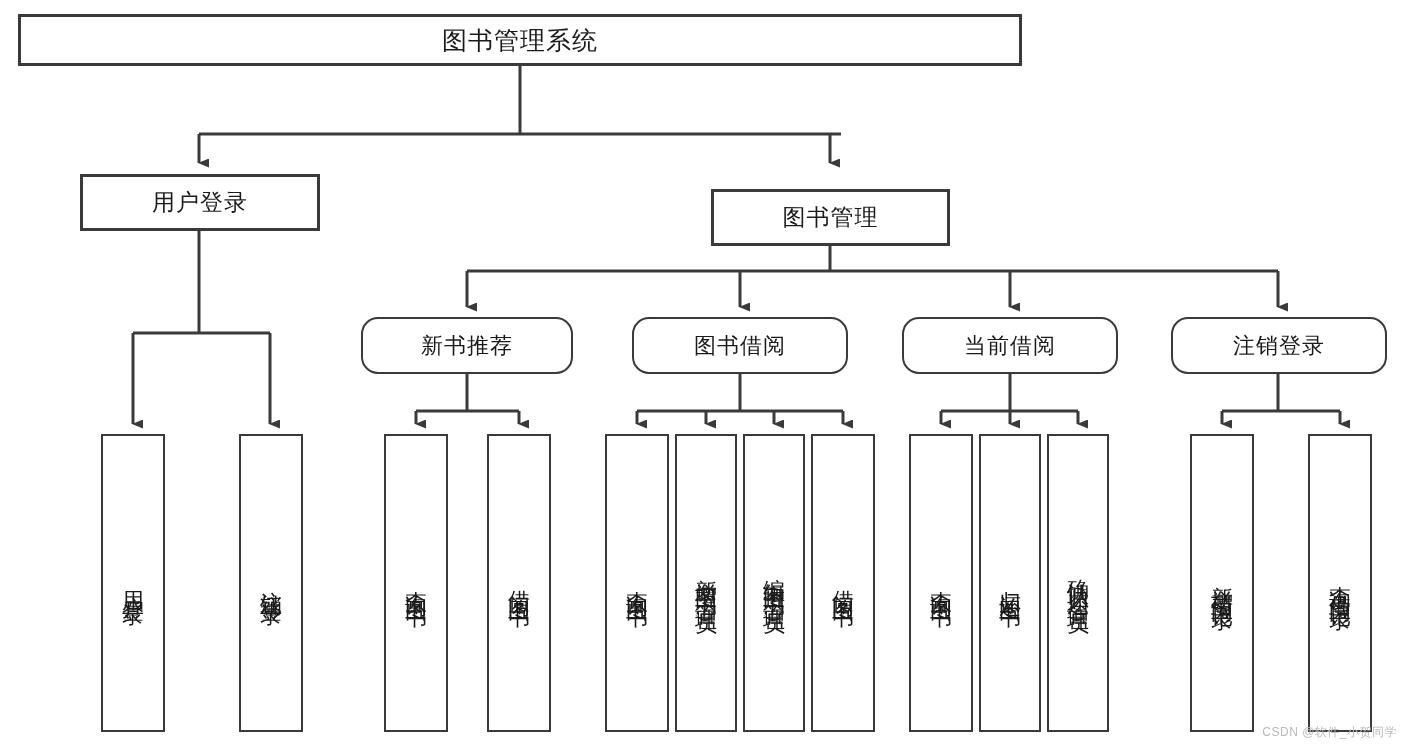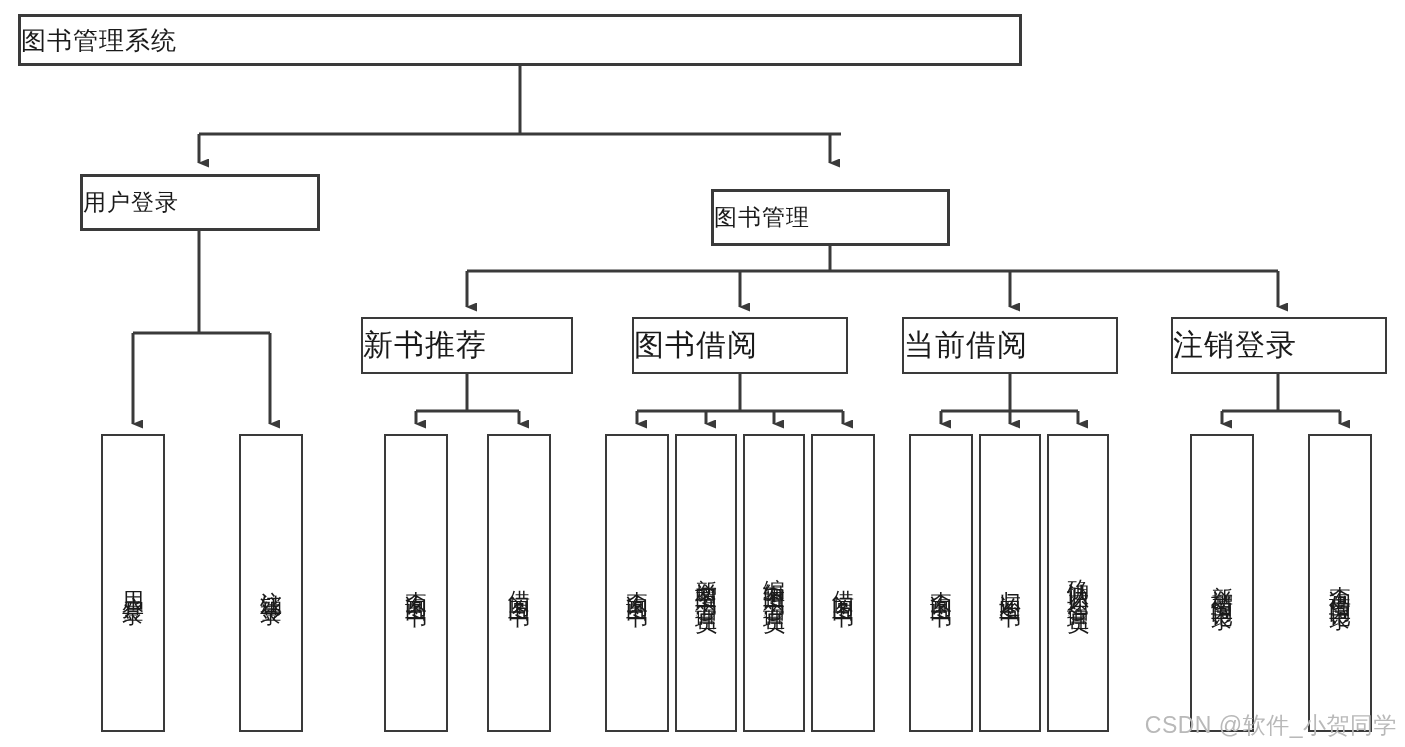--- a/index.html
+++ b/index.html
@@ -26,34 +26,35 @@
     height: 747px;
     pointer-events: none;
   }
   .node {
     position: absolute;
     box-sizing: border-box;
     background: #ffffff;
     border: 2.5px solid #3a3a3a;
     display: flex;
     align-items: center;
-    justify-content: flex-start;
+    justify-content: center;
     color: #1a1a1a;
   }
   .node.level0 {
     font-size: 25px;
     border-width: 3px;
   }
   .node.level1 {
     font-size: 23px;
     border-width: 3px;
   }
   .node.level2 {
-    font-size: 30px;
+    font-size: 22px;
     border-width: 2.5px;
+    border-radius: 17px;
   }
   .node.leaf {
     font-size: 22px;
     border-width: 2.5px;
     align-items: center;
     justify-content: center;
   }
   .vlabel {
     writing-mode: vertical-rl;
     text-orientation: upright;
@@ -63,21 +64,21 @@
     text-align: center;
   }
   .hlabel {
     white-space: nowrap;
     letter-spacing: 1px;
   }
   #watermark {
     position: absolute;
     right: 8px;
     bottom: 6px;
-    font-size: 23px;
+    font-size: 12px;
     color: #b9b9b9;
     letter-spacing: 0.5px;
     white-space: nowrap;
   }
 </style>
 </head>
 <body>
 
 <div id="canvas">
 

